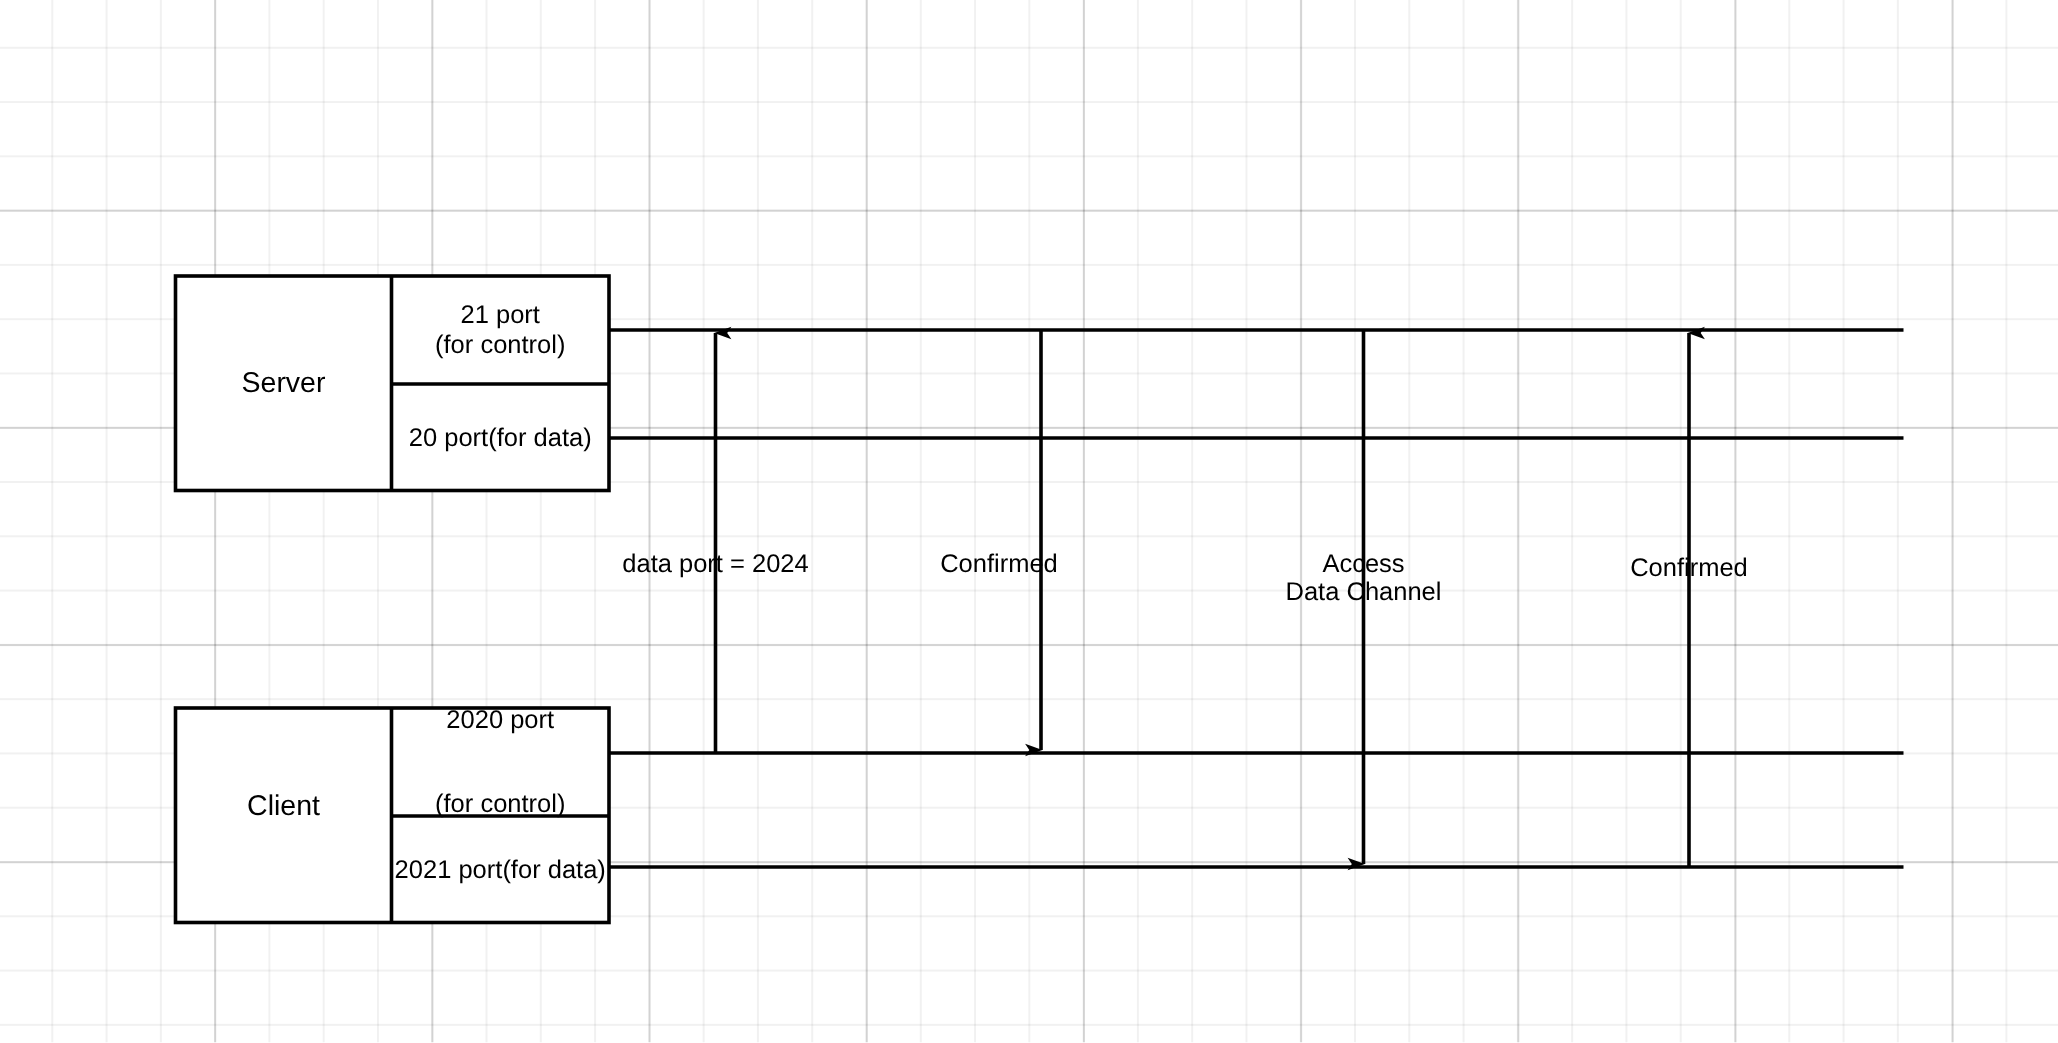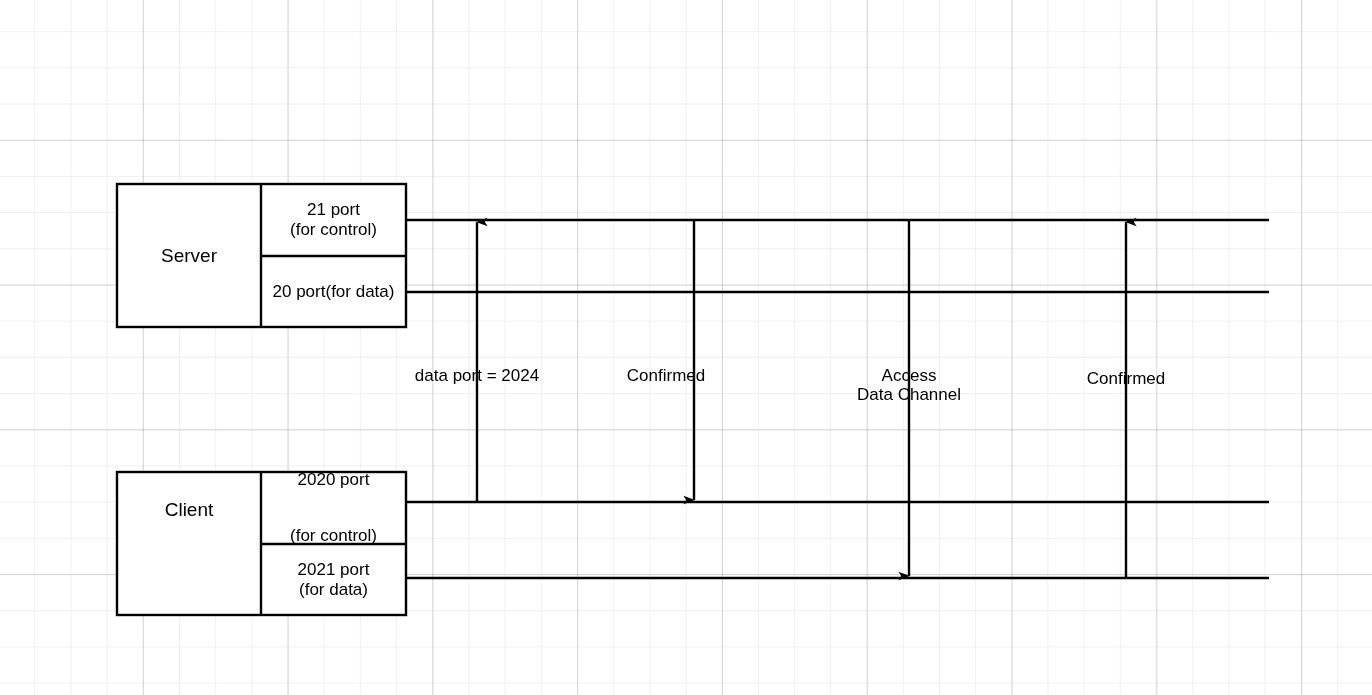--- a/index.html
+++ b/index.html
@@ -106,28 +106,28 @@
   <div class="box-label port-label" style="left:261px; top:184px; width:145px; height:72px; flex-direction:column;">
     <span>21 port</span>
     <span>(for control)</span>
   </div>
 
   <div class="box-label port-label" style="left:261px; top:256px; width:145px; height:71px; flex-direction:row;">
     <span>20 port</span>
     <span>(for data)</span>
   </div>
 
-  <div class="box-label" style="left:117px; top:444px; width:144px; height:132px;">Client</div>
+  <div class="box-label" style="left:117px; top:472px; width:144px; height:132px;">Client</div>
 
   <div class="box-label port-label" style="left:261px; top:472px; width:145px; height:72px; flex-direction:column;gap:36px;">
     <span>2020 port</span>
     <span>(for control)</span>
   </div>
 
-  <div class="box-label port-label" style="left:261px; top:544px; width:145px; height:71px; flex-direction:column;">
+  <div class="box-label port-label" style="left:261px; top:544px; width:145px; height:71px; flex-direction:row;">
     <span>2021 port</span>
     <span>(for data)</span>
   </div>
 
   <div class="dlabel" style="left:377px; top:366px; width:200px;">data port = 2024</div>
 
   <div class="dlabel" style="left:566px; top:366px; width:200px;">Confirmed</div>
 
   <div class="dlabel" style="left:809px; top:366px; width:200px;">Access
 Data Channel</div>

